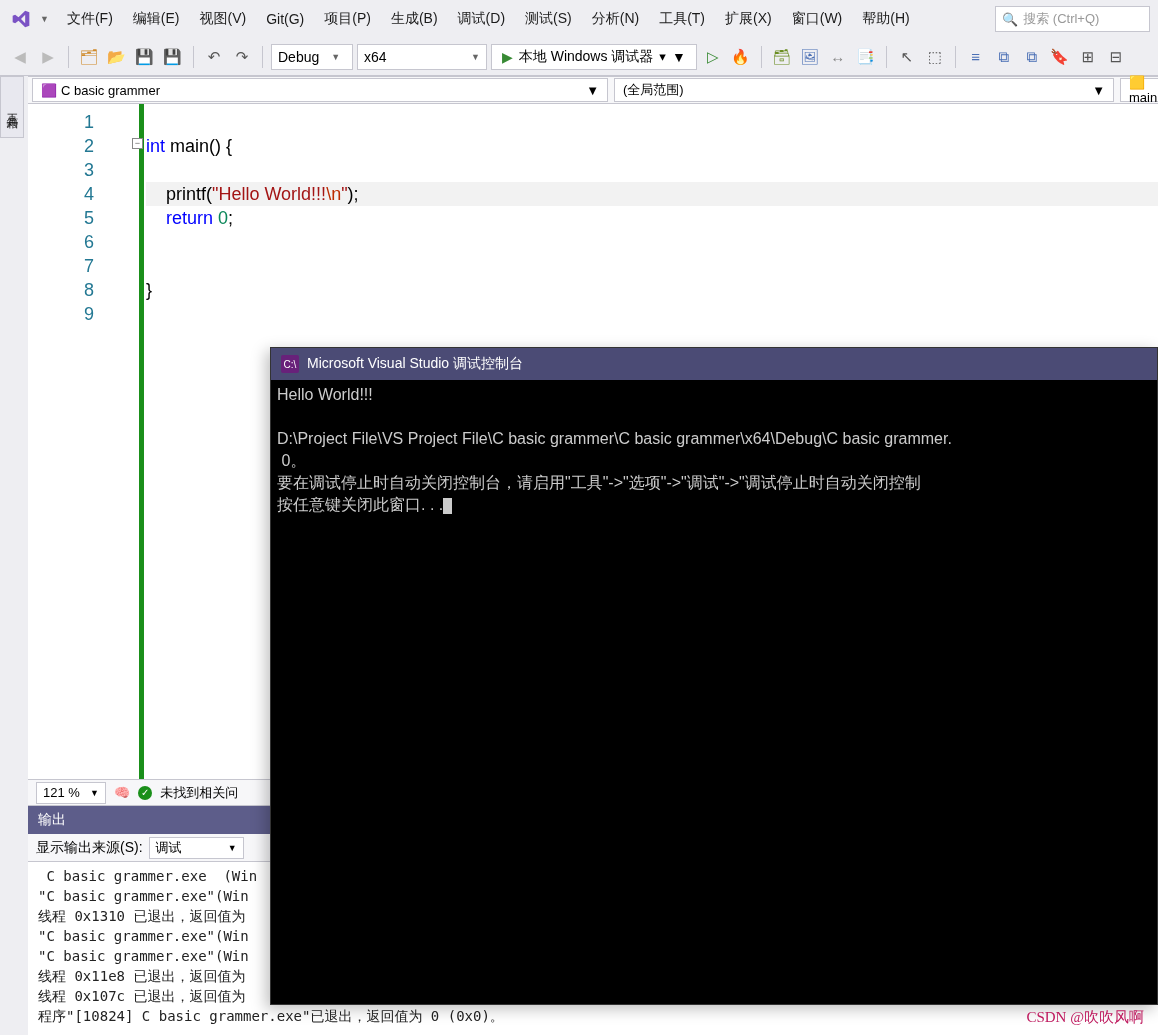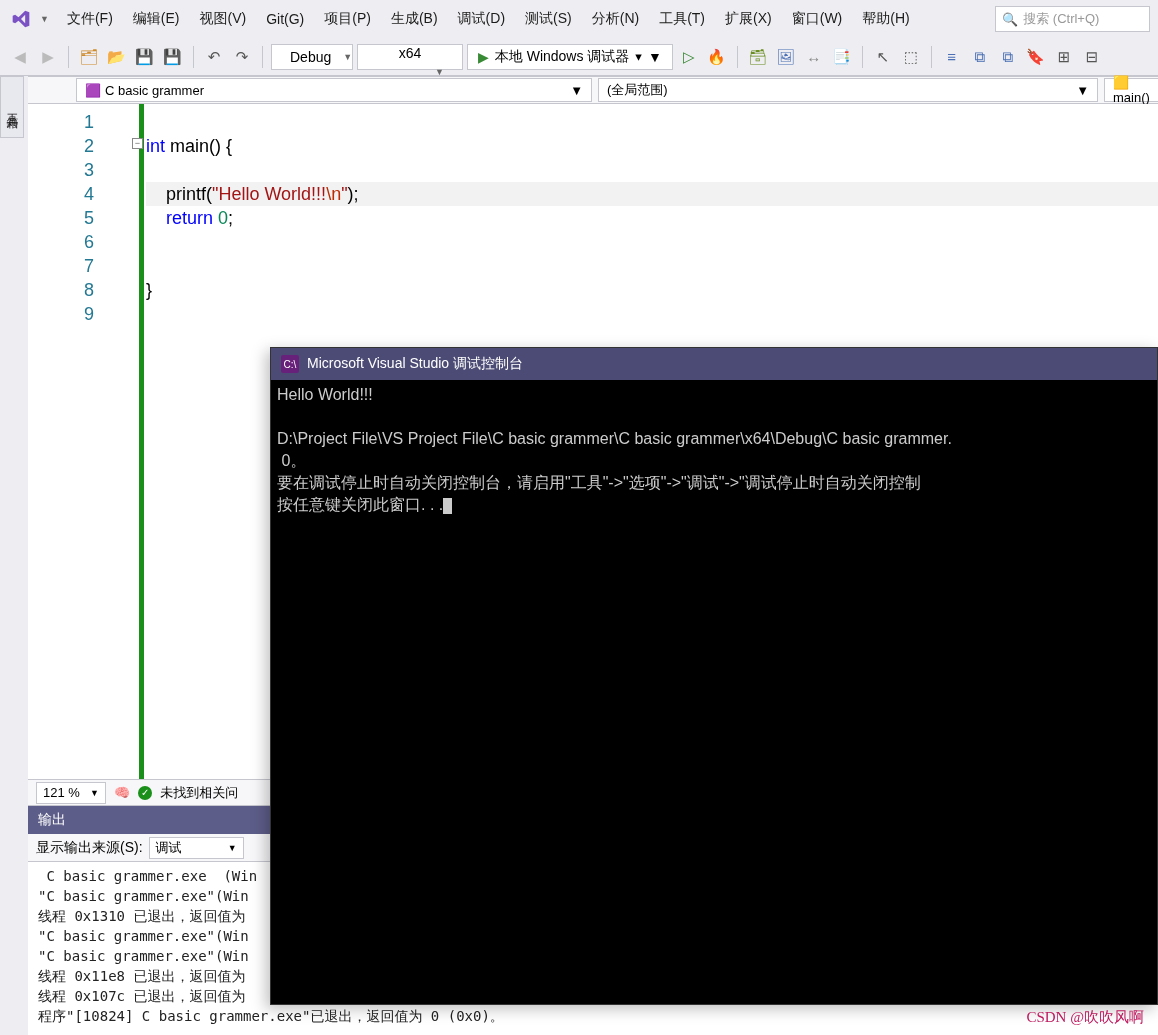--- a/index.html
+++ b/index.html
@@ -5,21 +5,21 @@
 * { margin:0; padding:0; box-sizing:border-box; font-family:"Microsoft YaHei","Segoe UI",sans-serif; }
 body { width:1158px; height:1035px; background:#eeeef2; overflow:hidden; position:relative; }
 .menubar { height:38px; background:#eeeef2; display:flex; align-items:center; padding:0 8px; font-size:14px; color:#1b1b1b; }
 .vs-logo { width:26px; height:26px; margin-right:6px; display:flex; align-items:center; justify-content:center; }
 .vs-logo svg { width:20px; height:20px; }
 .mi { padding:6px 10px; cursor:pointer; }
 .search-box { margin-left:auto; width:155px; height:26px; background:#fff; border:1px solid #c6c6cf; display:flex; align-items:center; padding:0 6px; font-size:13px; color:#999; }
 .toolbar { height:38px; background:#eeeef2; border-bottom:1px solid #c6c6cf; display:flex; align-items:center; padding:0 8px; gap:4px; }
 .tbtn { width:24px; height:24px; display:flex; align-items:center; justify-content:center; cursor:pointer; border-radius:2px; font-size:15px; color:#555;}
 .tsep { width:1px; height:22px; background:#c6c6cf; margin:0 4px; }
-.tdrop { height:26px; border:1px solid #c6c6cf; background:#fff; display:flex; align-items:center; padding:0 18px; font-size:14px; cursor:pointer; gap:6px;}
+.tdrop { height:26px; border:1px solid #c6c6cf; background:#fff; display:flex; align-items:center; padding:0 6px; font-size:14px; cursor:pointer; gap:6px;}
 .tdrop .dd-arrow { margin-left:6px; font-size:9px; color:#666; }
 .start-btn { height:26px; border:1px solid #c6c6cf; background:#fff; display:flex; align-items:center; padding:0 10px; font-size:14px; cursor:pointer; gap:6px;}
 .play { color:#388a34; }
 .sidebar-tab { position:absolute; left:0; top:76px; width:24px; height:62px; background:#e8e8ef; border:1px solid #c6c6cf; writing-mode:vertical-rl; text-orientation:upright; font-size:12px; display:flex; align-items:center; justify-content:center; letter-spacing:2px; cursor:pointer; color:#1b1b1b;}
 .doc-area { position:absolute; left:28px; top:76px; right:0; bottom:230px; background:#fff; display:flex; flex-direction:column; }
 .doc-tabs { height:28px; background:#eeeef2; display:flex; align-items:flex-end; padding-left:4px;}
 .doc-tab { height:26px; background:#fff9e5; border:1px solid #c6c6cf; border-bottom:none; display:flex; align-items:center; padding:0 10px; font-size:13px; font-weight:600; gap:8px; cursor:pointer;}
 .doc-tab .pin { font-size:10px; color:#888; cursor:pointer;}
 .doc-tab .close { font-size:12px; color:#888; cursor:pointer;}
 .nav-row { height:28px; border-top:1px solid #c6c6cf; border-bottom:1px solid #c6c6cf; display:flex; align-items:center; gap:6px; padding:0 4px; background:#f7f7f9;}
@@ -87,21 +87,21 @@
   <span class="tbtn" style="color:#4a6fb5;">💾</span>
   <span class="tbtn" style="color:#4a6fb5;">💾</span>
   <span class="tsep"></span>
   <span class="tbtn">↶</span>
   <span class="tbtn">↷</span>
   <span class="tsep"></span>
   <div class="tdrop" style="width:82px;">
     <span>Debug</span>
       <span class="dd-arrow">▼</span>
   </div>
-  <div class="tdrop" style="width:106px;flex-direction:column;">
+  <div class="tdrop" style="width:130px;">
     <span>x64</span>
       <span class="dd-arrow" style="margin-left:auto;">▼</span>
   </div>
   <div class="start-btn">
     <span class="play">▶</span>
     <span>本地 Windows 调试器</span>
     <span style="font-size:13px;">▾</span>
       <span class="dd-arrow">▼</span>
   </div>
   <span class="tbtn play">▷</span>
@@ -120,21 +120,21 @@
   <span class="tbtn" style="color:#4a6fb5;">⧉</span>
   <span class="tbtn" style="color:#4a6fb5;">🔖</span>
   <span class="tbtn">⊞</span>
   <span class="tbtn">⊟</span>
 </div>
 
 <div class="sidebar-tab">工具箱</div>
 
 <div class="doc-area">
   <div class="nav-row">
-    <div class="nav-drop" style="width:516px;margin-left:44px;">
+    <div class="nav-drop" style="width:576px;">
       <span><span class="ico">🟪</span><span>C basic grammer</span></span>
       <span class="dd-arrow">▼</span>
     </div>
     <div class="nav-drop" style="width:500px;">
       <span>(全局范围)</span>
       <span class="dd-arrow">▼</span>
     </div>
     <div class="nav-drop" style="flex:1;">
       <span><span class="ico">🟨</span><span>main()</span></span>
     </div>

